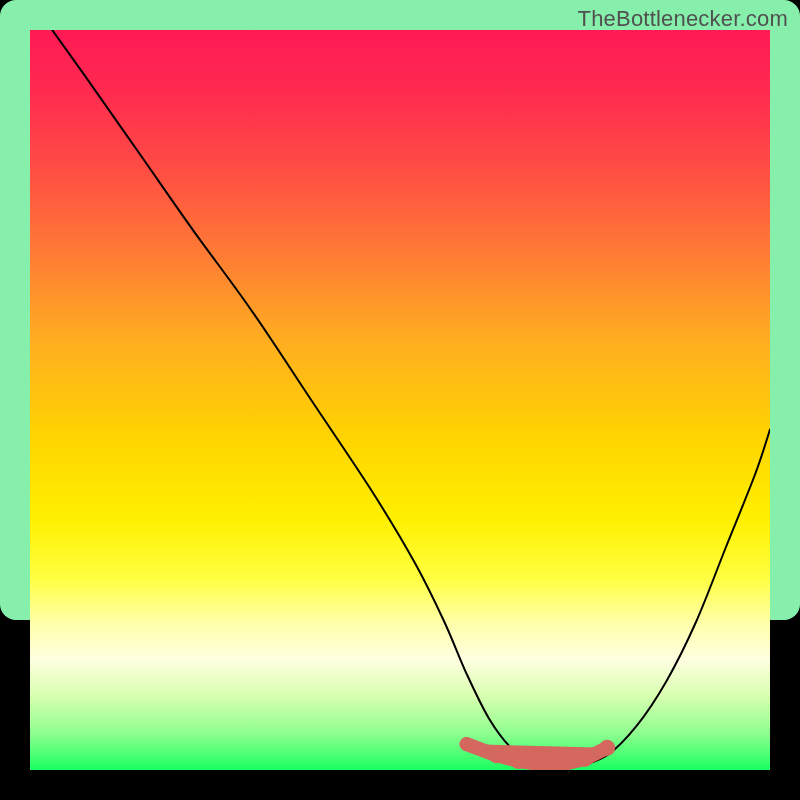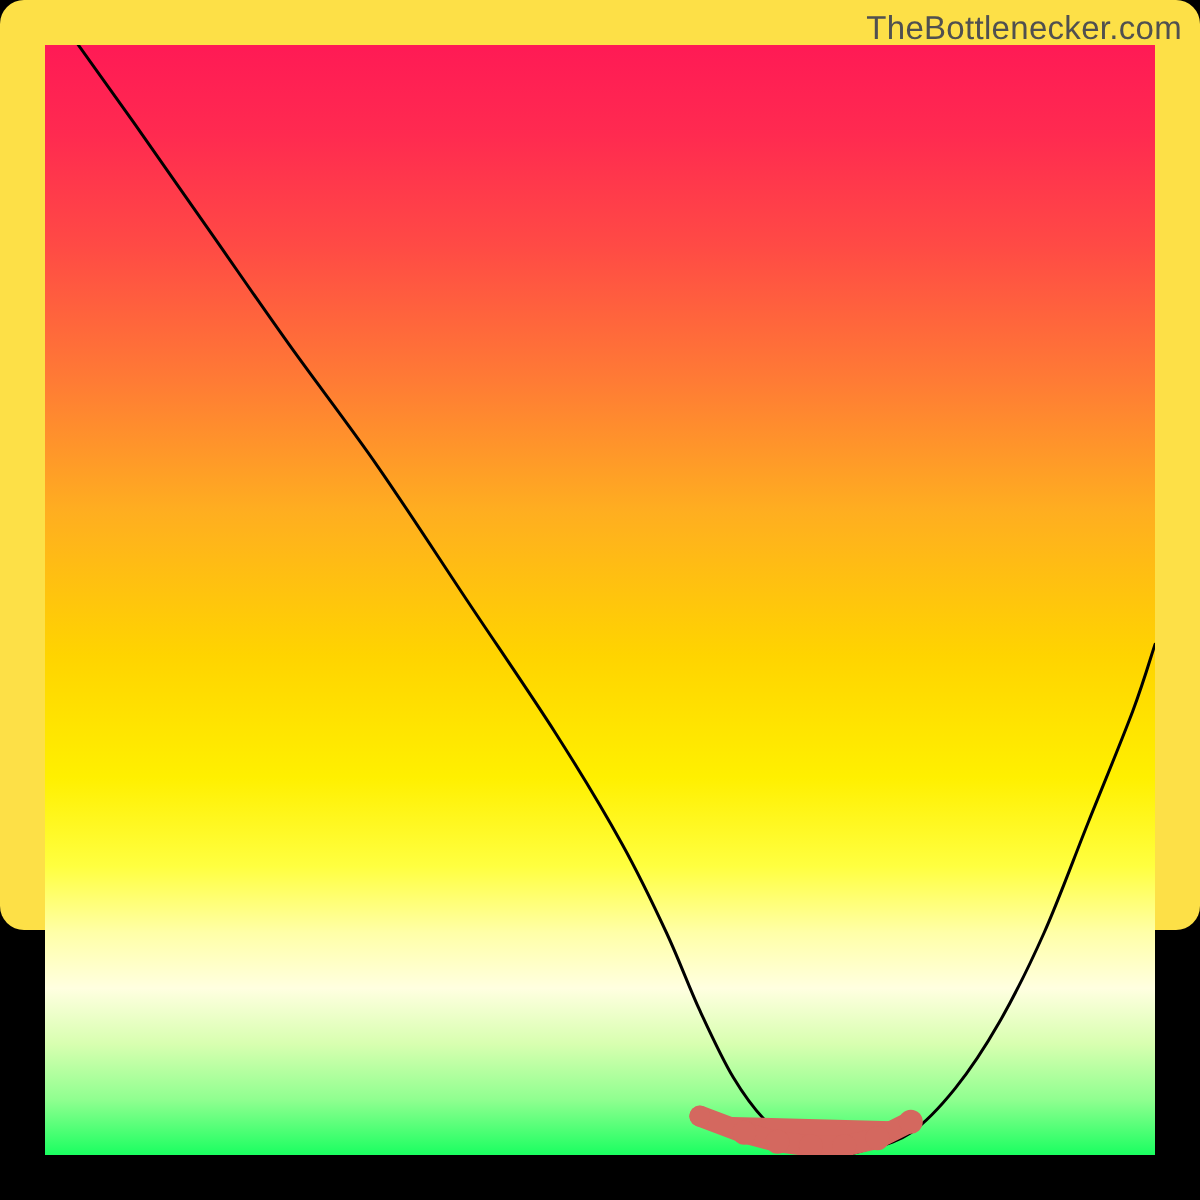--- a/index.html
+++ b/index.html
@@ -1,17 +1,17 @@
 <!DOCTYPE html>
 <html><head>
 <meta charset="utf-8">
 <style>
   * { margin: 0; padding: 0; box-sizing: border-box; }
   html, body { width: 800px; height: 800px; overflow: hidden; background: #000; }
-  .frame { position: relative; width: 800px; height: 620px; background: #fde047; border-radius: 16px; }
+  .frame { position: relative; width: 800px; height: 620px; background: #86efac; border-radius: 16px; }
   .watermark {
     position: absolute;
     top: 6px;
     right: 12px;
     font-family: Arial, Helvetica, sans-serif;
     font-size: 22px;
     color: #505050;
     font-weight: 500;
     letter-spacing: 0.2px;
   }

